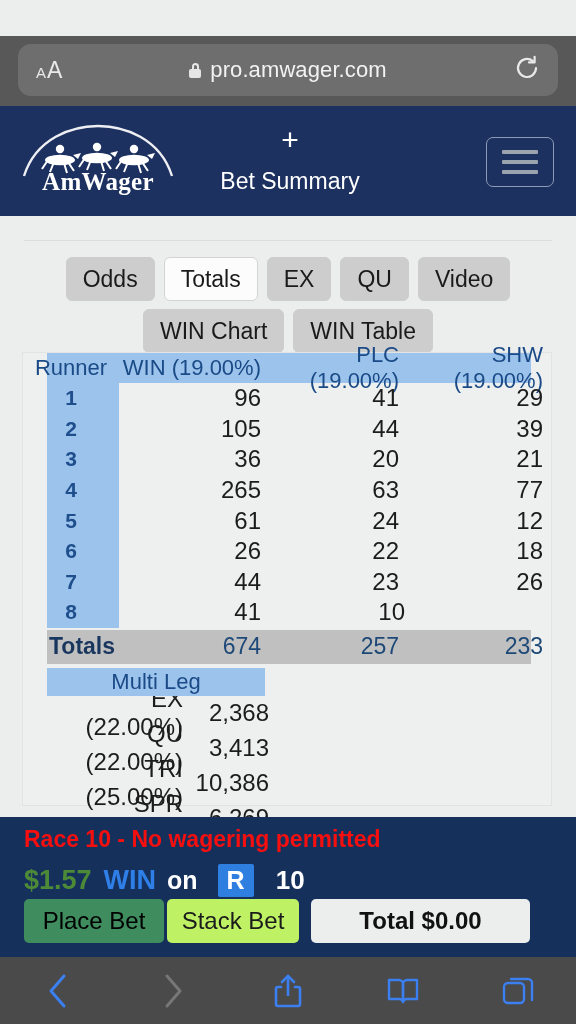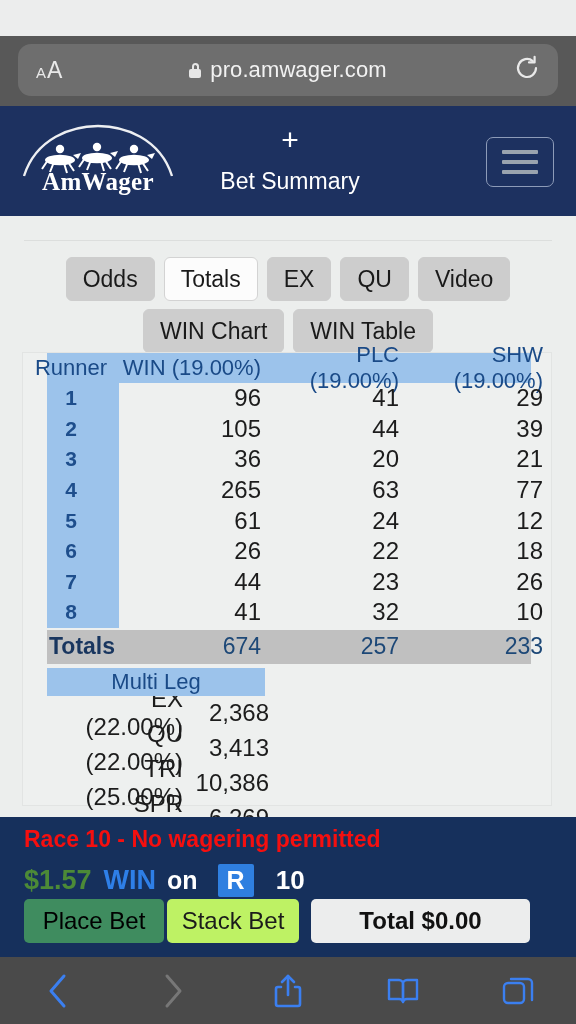--- a/index.html
+++ b/index.html
@@ -334,21 +334,20 @@
         </div>
         <div class="row">
           <div class="c-runner">7</div>
           <div class="c-num c-win">44</div>
           <div class="c-num c-plc">23</div>
           <div class="c-num c-shw">26</div>
         </div>
         <div class="row">
           <div class="c-runner">8</div>
           <div class="c-num c-win">41</div>
-          <div class="c-num c-plc">32</div>
           <div class="c-num c-shw">10</div>
         </div>
 
         <div class="totals-row">
           <div class="totals-bg"></div>
           <div class="c-runner">Totals</div>
           <div class="c-num c-win">674</div>
           <div class="c-num c-plc">257</div>
           <div class="c-num c-shw">233</div>
         </div>

